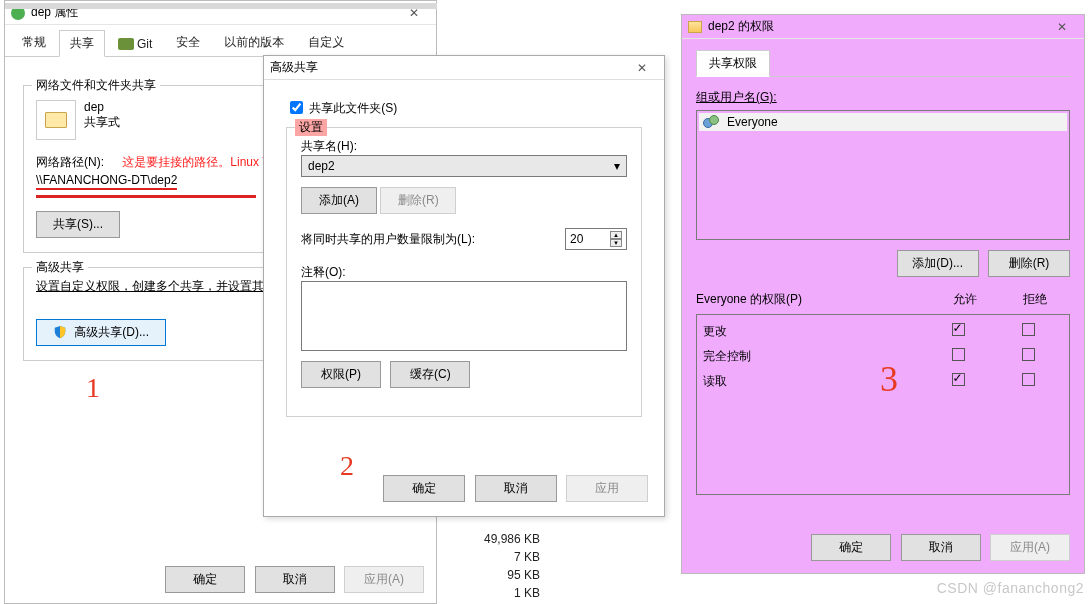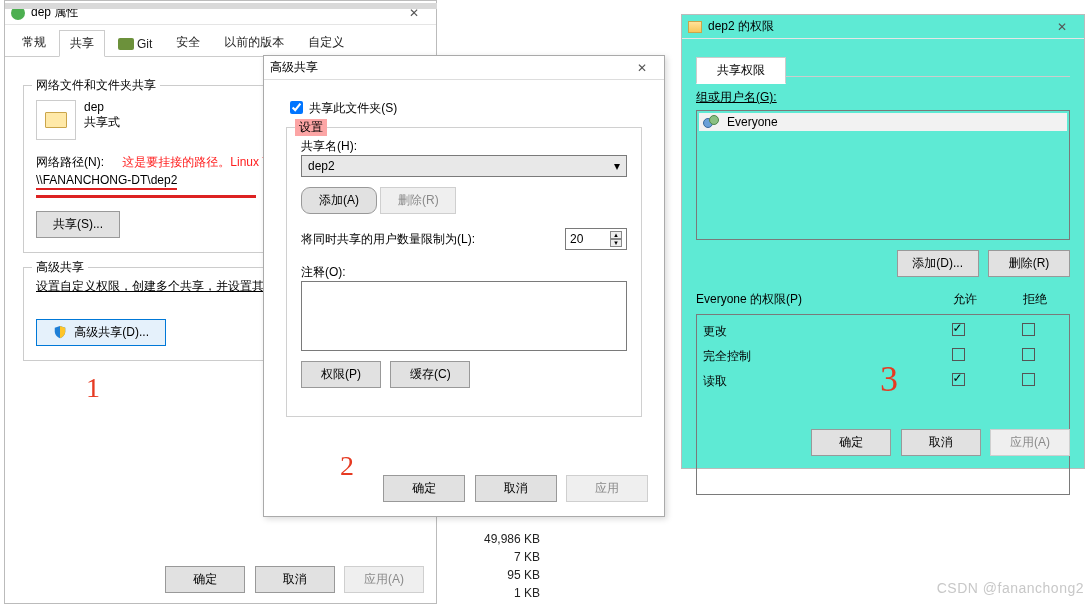--- a/index.html
+++ b/index.html
@@ -50,25 +50,25 @@
 
   
   .bgfiles { position:absolute; left:416px; top:530px; line-height:18px; color:#222;margin-left:34px;}
   .bgfiles div { text-align:right; width:90px;}
   .avbar { position:absolute; left:0; top:2px; height:6px; width:432px; background:#d9d9d9;}
 
   
   .wm { position:absolute; right:8px; bottom:8px; color:#c8c8c8; font-size:14px; letter-spacing:0.5px;}
 
   
-  .win3 { position:absolute; left:681px; top:14px; width:404px; height:455px; border:1px solid #bbb; background:#5eead4;}
+  .win3 { position:absolute; left:681px; top:14px; width:404px; height:560px; border:1px solid #bbb; background:#f0abfc;}
   .fico { width:14px; height:12px; background: linear-gradient(#ffe29a,#f7c65a); border:1px solid #caa54a; display:inline-block; margin-right:6px; vertical-align:-2px;}
   .body3 { padding:10px 14px 12px; position:relative; height:calc(100% - 24px);}
   .tabstrip3 { border-bottom:1px solid #ccc; display:flex;}
-  .tab3 { border:1px solid #ccc; border-bottom:1px solid #fff; padding:4px 20px; position:relative; top:8px; background:#fff;}
+  .tab3 { border:1px solid #ccc; border-bottom:1px solid #fff; padding:4px 12px; position:relative; top:1px; background:#fff;}
   .lbox { border:1px solid #7a7a7a; height:130px; margin-top:4px; padding:2px;}
   .litem { display:flex; align-items:center; padding:2px 4px; background:#f2f2f2;}
   .usricon { width:18px; height:14px; margin-right:6px; display:inline-block; position:relative;}
   .usricon::before { content:""; position:absolute; left:0; top:3px; width:8px;height:8px; border-radius:50%; background:#6aa0d8; border:1px solid #38699b;}
   .usricon::after { content:""; position:absolute; left:6px; top:0; width:8px;height:8px; border-radius:50%; background:#8ac082; border:1px solid #4d864a;}
   .btns3 { text-align:right; margin-top:10px;}
   .btns3 .btn { width:82px; margin-left:6px; padding:4px 0;}
   .permtbl { margin-top:14px;}
   .permh { display:flex; }
   .permh .c1 { flex:1;}
@@ -169,21 +169,21 @@
       <span>共享此文件夹(S)</span>
     </label>
     <div class="fset">
       <span class="fset-title">设置</span>
       <div>共享名(H):</div>
       <div class="sel">
         <span>dep2</span>
           <span>▾</span>
       </div>
       <div style="margin-top:10px;">
-        <span class="btn" style="width:76px;padding:4px 0;border-radius:9px;">添加(A)</span>
+        <span class="btn" style="width:76px;padding:4px 0;">添加(A)</span>
         <span class="btn disabled" style="width:76px;padding:4px 0;">删除(R)</span>
       </div>
       <div style="margin-top:14px; display:flex; justify-content:space-between; align-items:center;">
         <span>将同时共享的用户数量限制为(L):</span>
         <span class="numin">
           <span>20</span>
           <span class="spin">
               <span class="sp">▴</span>
               <span class="sp">▾</span>
             </span>

